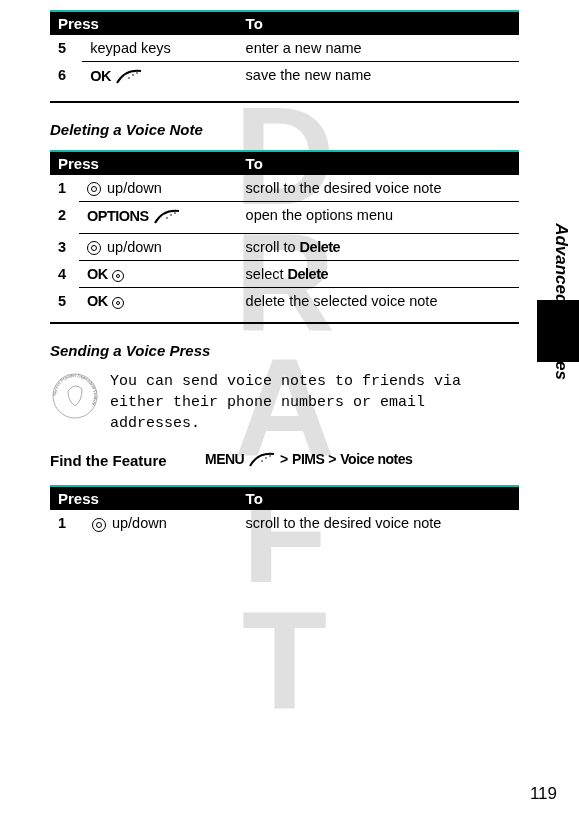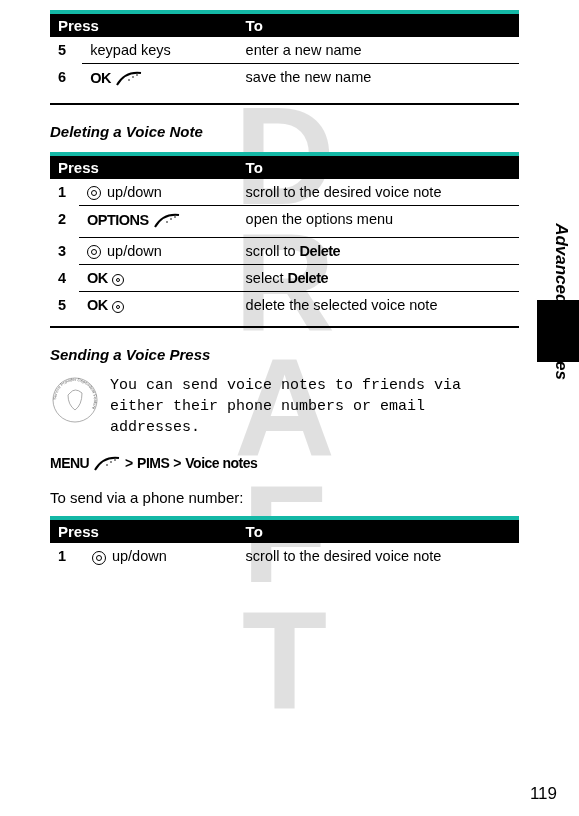--- a/index.html
+++ b/index.html
@@ -68,21 +68,21 @@
       padding-right: 4px;
       border-bottom: none;
     }
     tbody td.press-col {
       border-bottom: 1px solid #000;
     }
     tbody td.to-col {
       border-bottom: 1px solid #000;
     }
     .table-wrap {
-      border-top: 4px solid #14b8a6;
+      border-top: 2px solid #14b8a6;
       border-bottom: 2px solid #000;
       margin-bottom: 18px;
     }
     .heading {
       font-style: italic;
       font-weight: bold;
       font-size: 15px;
       margin: 18px 0 12px 0;
     }
     .bold-cond {
@@ -311,38 +311,38 @@
         <path d="M 20 18 Q 25 12 32 18 Q 32 30 25 35 Q 18 30 18 20 Z" fill="none" stroke="#888" stroke-width="0.7"></path>
         <text font-size="4.2" fill="#666">
           <textPath href="#circ" startOffset="0%">Service Provider Dependent Feature</textPath>
         </text>
       </svg>
     </div>
     <div class="para-text">You can send voice notes to friends via either their phone numbers or email addresses.</div>
   </div>
 
   <div class="find-feature-row">
+    <div class="find-feature-label">Find the Feature</div>
     <div class="find-feature-path">
       <span class="bold-cond">MENU</span>
       <span class="softkey-icon">
         <svg width="28" height="18" viewBox="0 0 28 18">
             <path d="M2 16 Q 10 2 26 4" stroke="#000" stroke-width="2" fill="none"></path>
             <circle cx="22" cy="6" r="0.8" fill="#000"></circle>
             <circle cx="18" cy="8" r="0.8" fill="#000"></circle>
             <circle cx="14" cy="11" r="0.8" fill="#000"></circle>
           </svg>
       </span>
       <span class="chevron">&gt;</span>
       <span class="bold-cond">PIMS</span>
       <span class="chevron">&gt;</span>
       <span class="bold-cond">Voice notes</span>
     </div>
   </div>
 
-  <div class="intro-line">To send via a phone number:</div>
 
   <div class="table-wrap" style="border-bottom:none;margin-bottom:0;">
     <table>
       <thead>
         <tr>
           <th colspan="2">Press</th>
           <th>To</th>
         </tr>
       </thead>
       <tbody>

